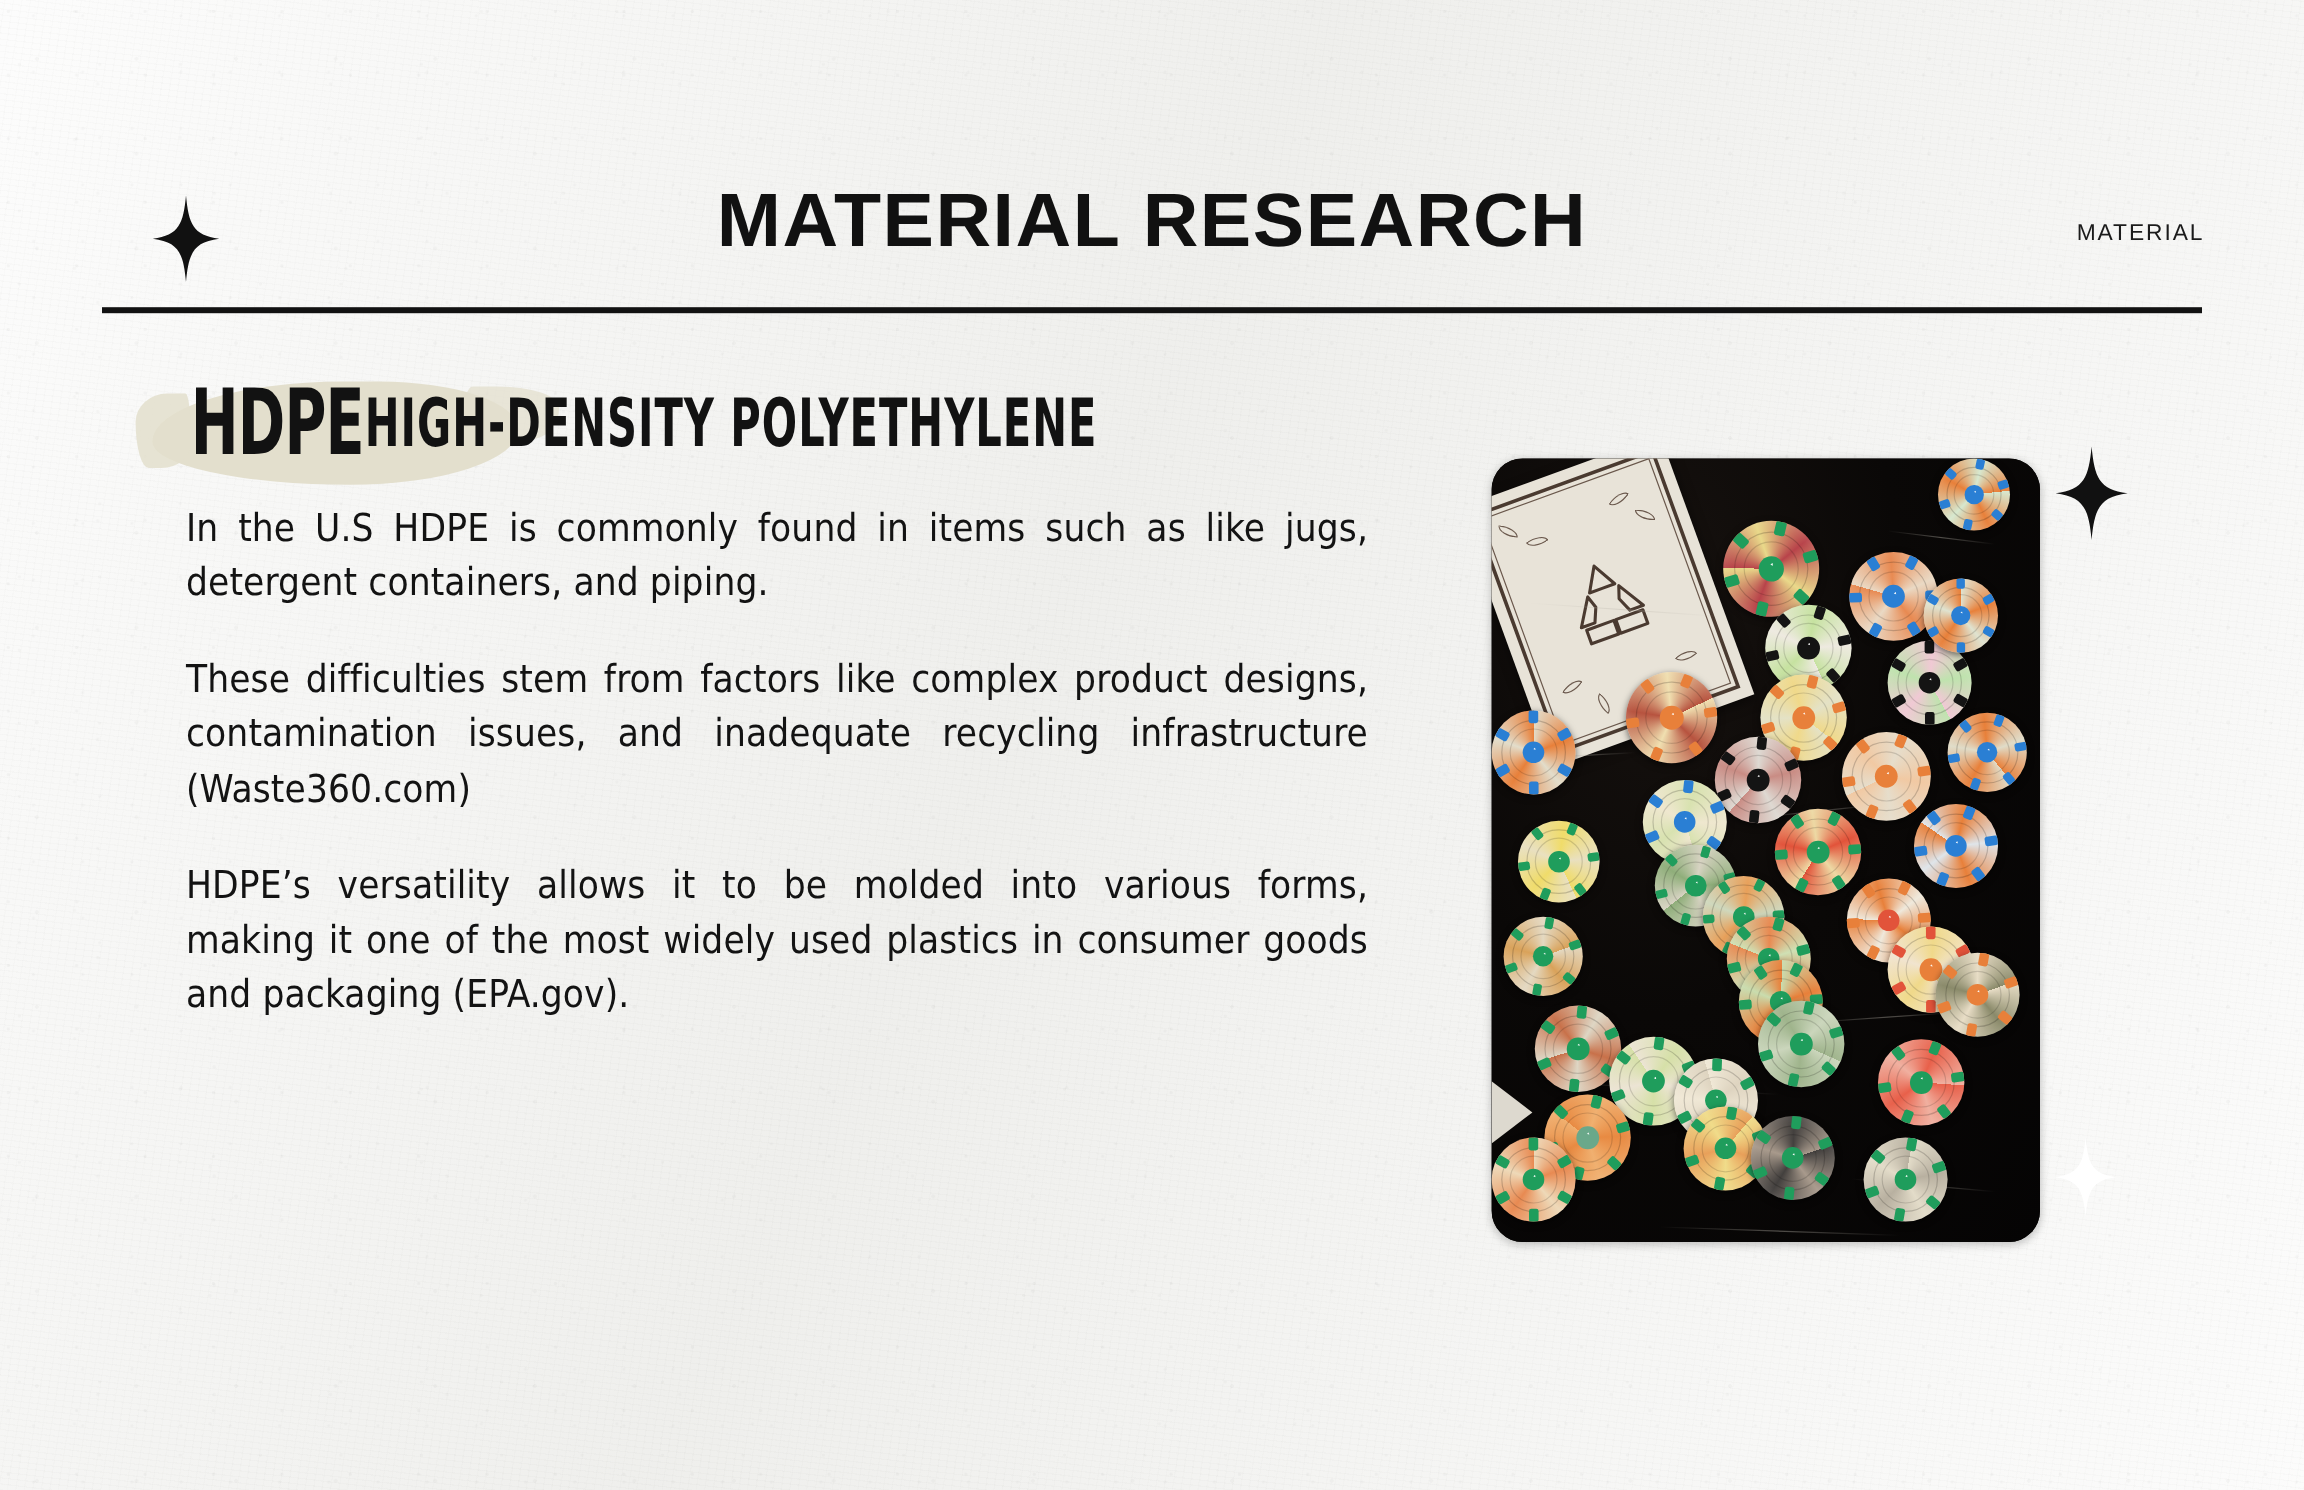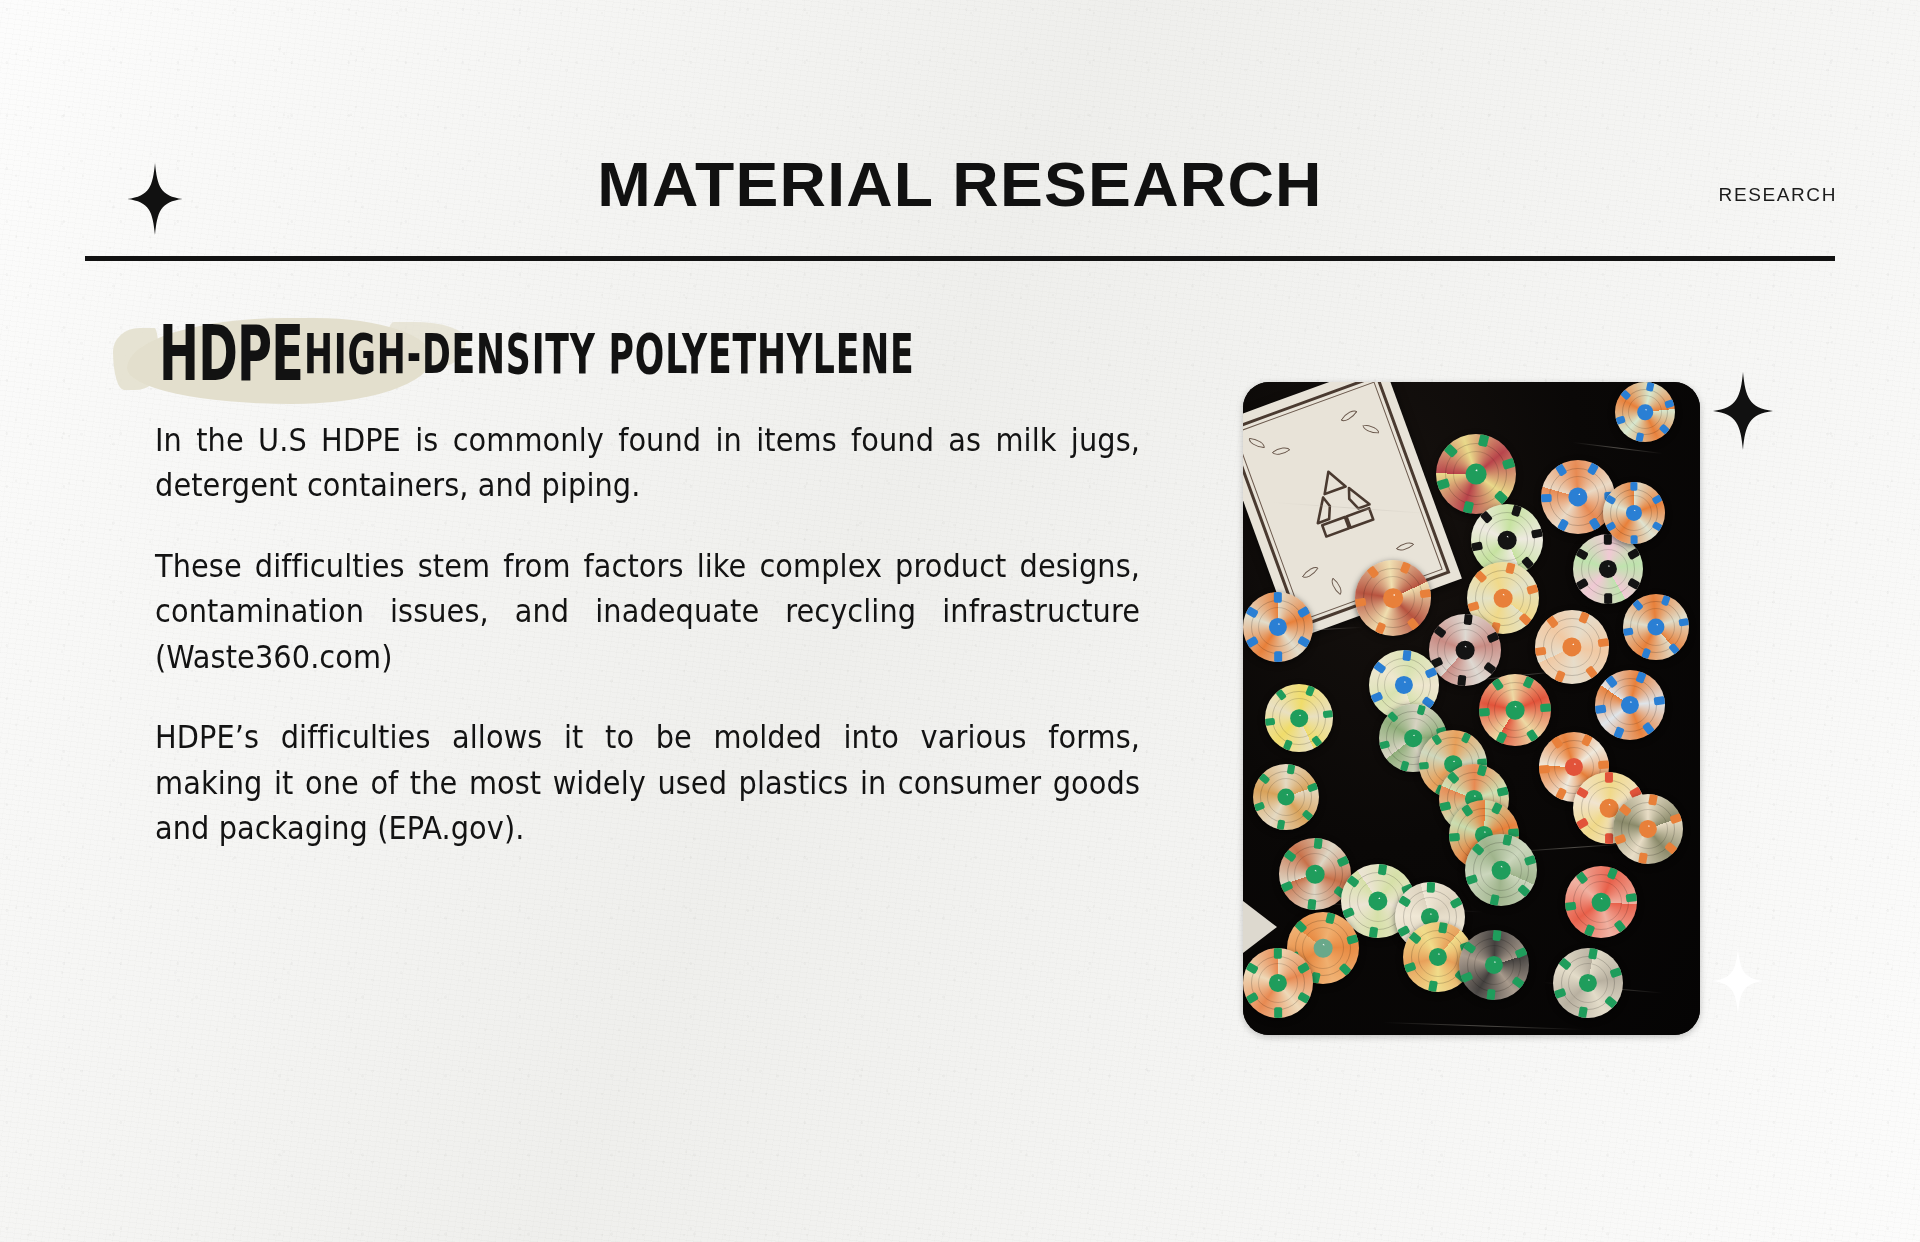--- a/index.html
+++ b/index.html
@@ -249,36 +249,36 @@
 <div class="canvas">
 
   <div class="header-sparkle">
     <svg viewBox="0 0 100 130" width="56" height="72" aria-hidden="true">
       <path d="M50 0 C54 42 60 60 100 65 C60 70 54 88 50 130 C46 88 40 70 0 65 C40 60 46 42 50 0 Z" fill="#111111"></path>
     </svg>
   </div>
 
   <div class="page-title">MATERIAL RESEARCH</div>
 
-  <div class="brand-mark">RESEARCH</div>
+  <div class="brand-mark">MATERIAL</div>
 
   <div class="header-rule"></div>
 
   <div class="heading-wrap">
     <div class="brush-highlight"></div>
     <div class="heading-text">
       <span class="heading-abbr">HDPE</span>
       <span class="heading-full">HIGH-DENSITY POLYETHYLENE</span>
     </div>
   </div>
 
   <div class="body-copy">
-    <p class="paragraph">In the U.S HDPE is commonly found in items found as milk jugs, detergent containers, and piping.</p>
+    <p class="paragraph">In the U.S HDPE is commonly found in items such as like jugs, detergent containers, and piping.</p>
     <p class="paragraph">These difficulties stem from factors like complex product designs, contamination issues, and inadequate recycling infrastructure (Waste360.com)</p>
-    <p class="paragraph">HDPE’s difficulties allows it to be molded into various forms, making it one of the most widely used plastics in consumer goods and packaging (EPA.gov).</p>
+    <p class="paragraph">HDPE’s versatility allows it to be molded into various forms, making it one of the most widely used plastics in consumer goods and packaging (EPA.gov).</p>
   </div>
 
   <div class="photo-card">
     <div class="photo-stage" id="photo-stage">
 
       <div class="deco-card">
         <div class="deco-card-border"></div>
         <div class="deco-card-inner"></div>
         <div class="deco-leaf" style="left:24px;top:28px;transform:rotate(25deg);"></div>
         <div class="deco-leaf" style="left:44px;top:44px;transform:rotate(-15deg);"></div>

